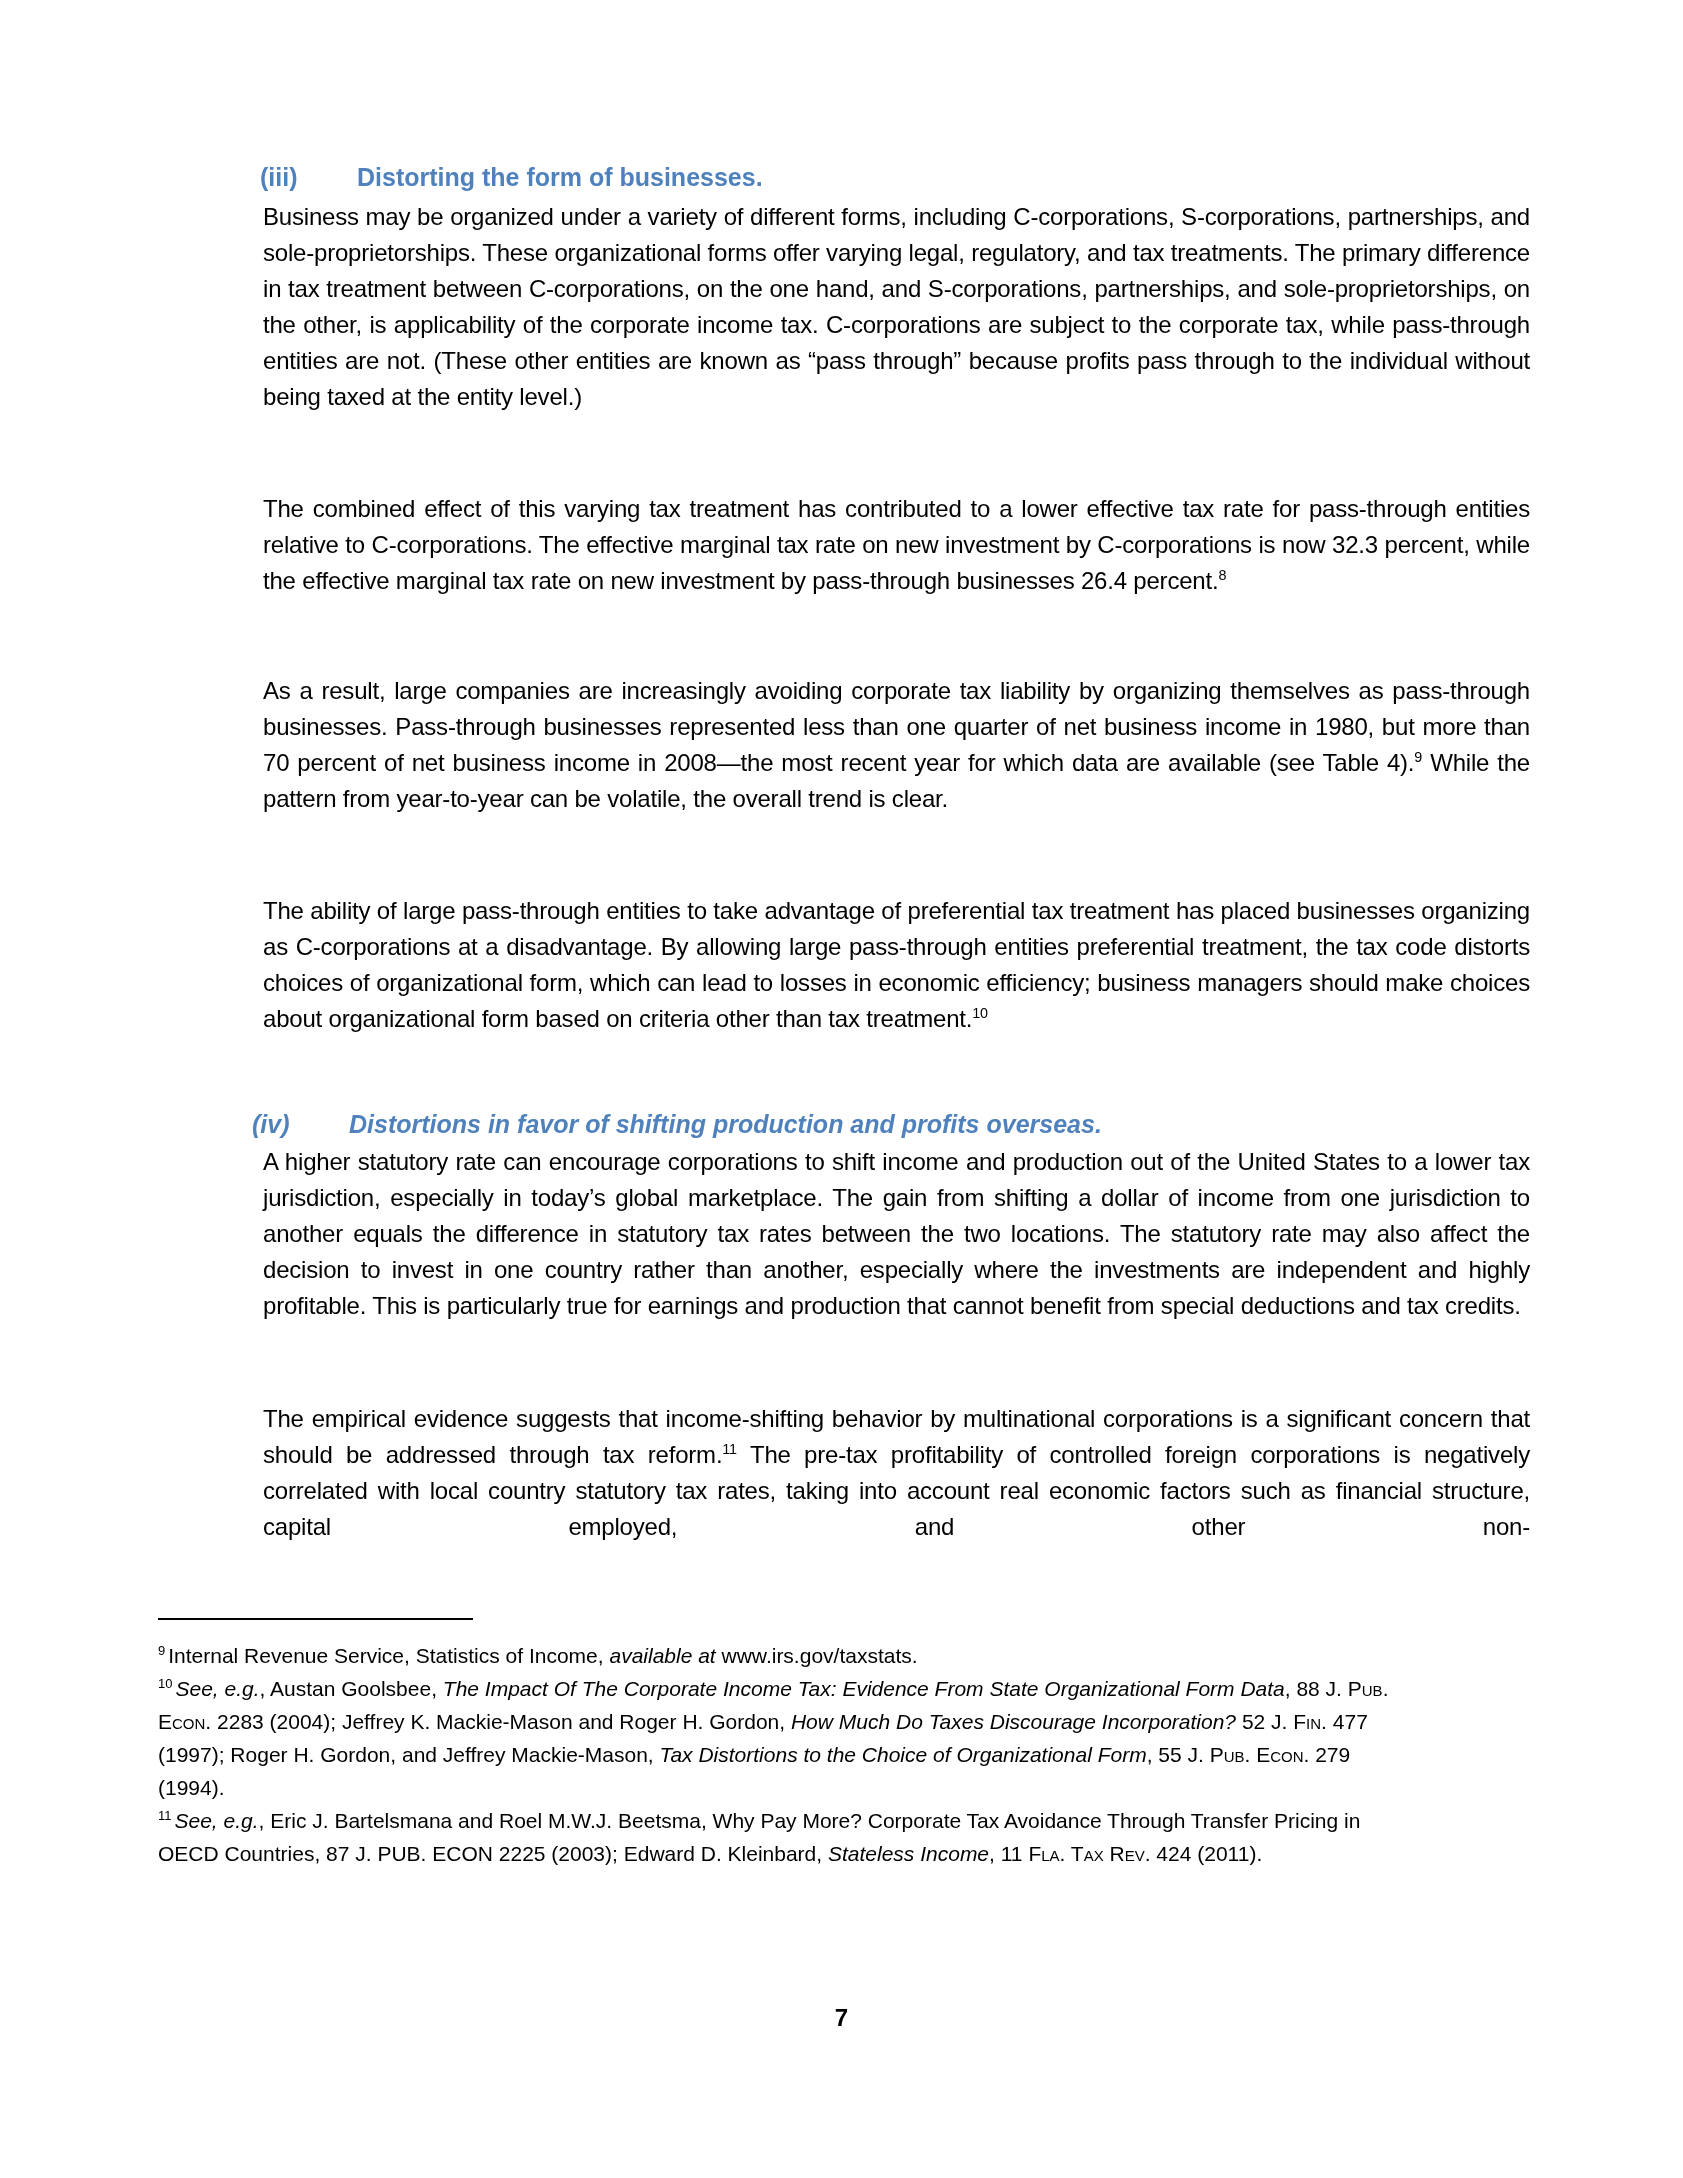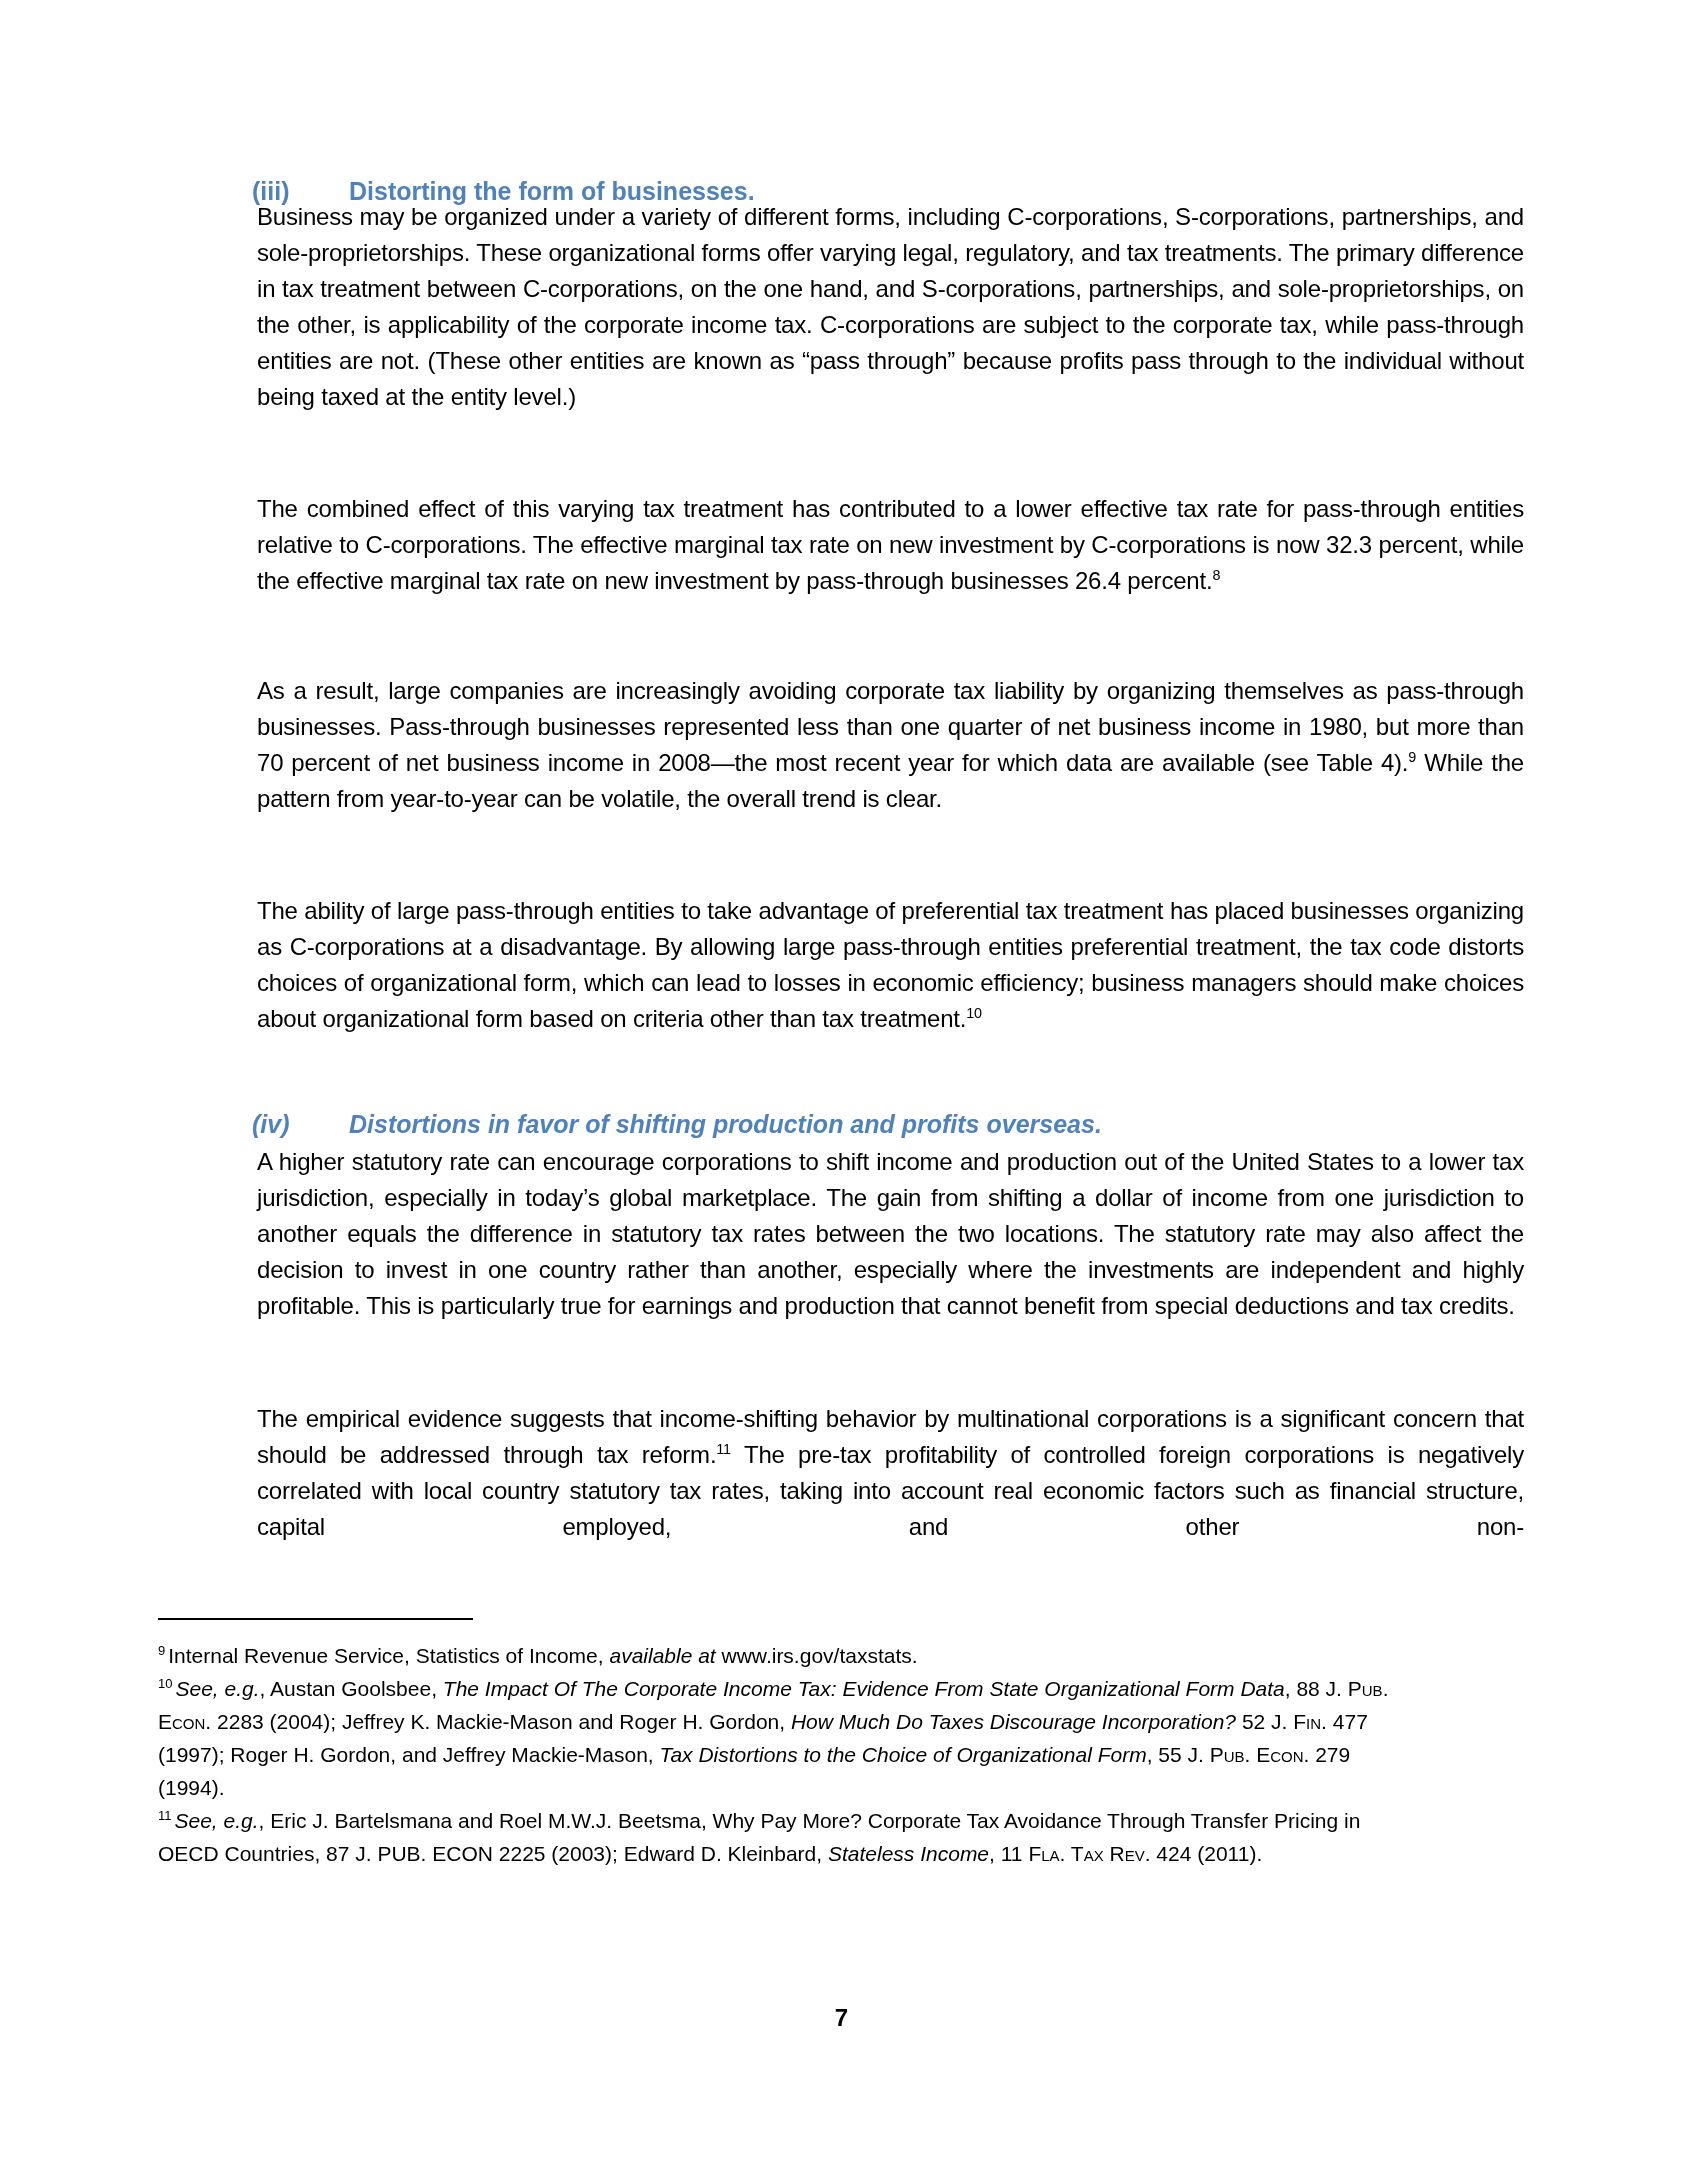--- a/index.html
+++ b/index.html
@@ -1,37 +1,37 @@
 <!DOCTYPE html>
 <html><head>
 <meta charset="utf-8">
 <style>
   html, body { margin:0; padding:0; background:#ffffff; }
   body { width:1683px; height:2178px; position:relative; overflow:hidden;
          font-family:"Liberation Sans", sans-serif; color:#000; }
   .heading { position:absolute; left:252px; font-weight:bold; color:#4f81bd;
              font-size:25px; line-height:30px; white-space:nowrap; }
   .heading .num { display:inline-block; width:97px; }
-  .para { position:absolute; left:257px; width:1267px; font-size:24px;
+  .para { position:absolute; left:263px; width:1267px; font-size:24px;
           line-height:36px; text-align:justify; letter-spacing:-0.2px; }
   .para sup, .fn sup { font-size:0.6em; line-height:0; vertical-align:super; }
   .last-justify { text-align-last:justify; }
   .rule { position:absolute; left:158px; top:1618px; width:315px; height:2px; background:#000; }
   .footnotes { position:absolute; left:158px; top:1639px; width:1247px; font-size:21px;
                line-height:33px; }
   .fn { display:block; }
   .fn .mark { font-size:13px; vertical-align:super; line-height:0; margin-right:3px; }
   .sc { font-variant:small-caps; }
   .page-number { position:absolute; left:0; width:1683px; top:2004px; text-align:center;
                  font-size:24px; font-weight:bold; }
 </style>
 </head>
 <body>
 
-<div class="heading" style="top:176px;">
+<div class="heading" style="top:162px;margin-left:8px;">
   <span class="num">(iii)</span><span>Distorting the form of businesses.</span>
 </div>
 
 <p class="para" style="top:199px; margin:0;">
   <span>Business may be organized under a variety of different forms, including C-corporations, S-corporations, partnerships, and sole-proprietorships. These organizational forms offer varying legal, regulatory, and tax treatments. The primary difference in tax treatment between C-corporations, on the one hand, and S-corporations, partnerships, and sole-proprietorships, on the other, is applicability of the corporate income tax. C-corporations are subject to the corporate tax, while pass-through entities are not. (These other entities are known as “pass through” because profits pass through to the individual without being taxed at the entity level.)</span>
 </p>
 
 <p class="para" style="top:491px; margin:0;">
   <span>The combined effect of this varying tax treatment has contributed to a lower effective tax rate for pass-through entities relative to C-corporations. The effective marginal tax rate on new investment by C-corporations is now 32.3 percent, while the effective marginal tax rate on new investment by pass-through businesses 26.4 percent.</span><sup>8</sup>
 </p>

